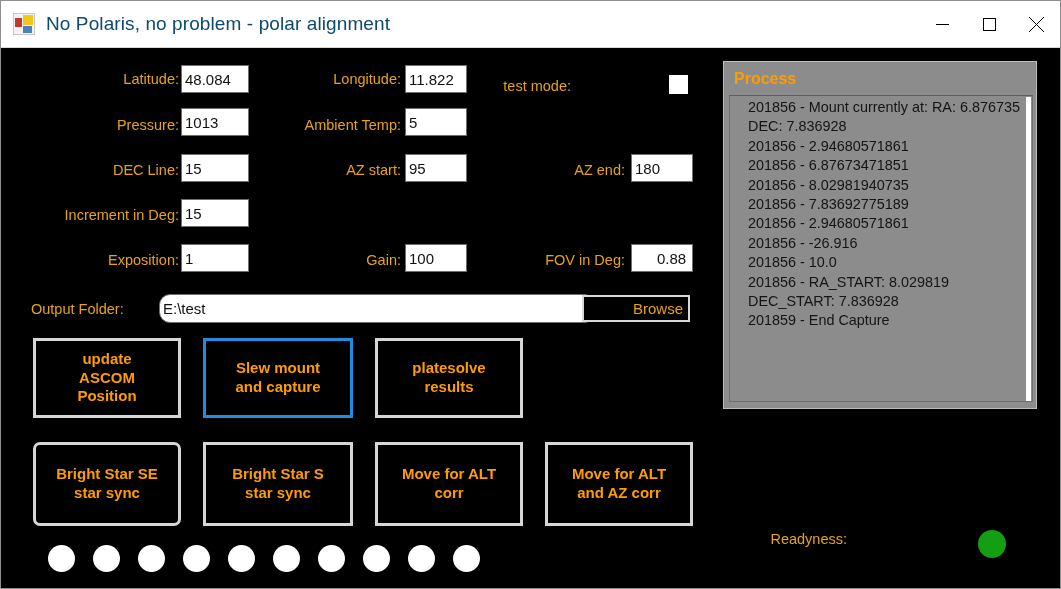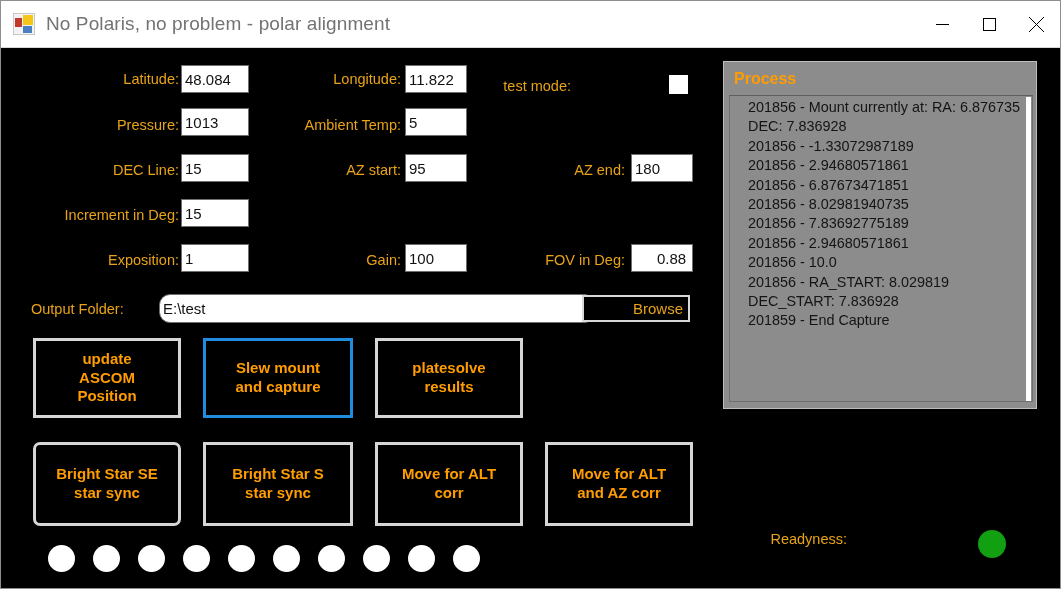--- a/index.html
+++ b/index.html
@@ -39,21 +39,21 @@
     background: #f2f2f2;
     border: 1px solid #c9c9c9;
   }
   .app-icon i { position: absolute; display: block; }
   .ic-r { left: 1px;  top: 4px;  width: 7px;  height: 9px;  background: #c0392b; }
   .ic-y { left: 9px;  top: 1px;  width: 10px; height: 10px; background: #f5c518; }
   .ic-b { left: 9px;  top: 12px; width: 9px;  height: 7px;  background: #4a7fc1; }
   .title-text {
     margin-left: 11px;
     font-size: 19px;
-    color: #737373;
+    color: #0c4a6e;
     letter-spacing: .1px;
     white-space: nowrap;
   }
   .win-controls {
     position: absolute;
     right: 0; top: 0;
     height: 46px;
     display: flex;
   }
   .win-btn {
@@ -278,26 +278,26 @@
 
   <div class="lbl" style="left:726px; top:530px; width:120px; text-align:right;">Readyness:</div>
   <div class="ready-dot" style="left:977px; top:529px;"></div>
 
   <div class="process-group">
     <div class="process-title">Process</div>
     <div class="process-log" id="process-log">
       <div class="log-scroll"></div>
     <div class="log-line">201856 - Mount currently at: RA: 6.876735</div>
         <div class="log-line">DEC: 7.836928</div>
-        <div class="log-line">201856 - -1.33072987189</div>
         <div class="log-line">201856 - 2.94680571861</div>
         <div class="log-line">201856 - 6.87673471851</div>
         <div class="log-line">201856 - 8.02981940735</div>
         <div class="log-line">201856 - 7.83692775189</div>
         <div class="log-line">201856 - 2.94680571861</div>
+        <div class="log-line">201856 - -26.916</div>
         <div class="log-line">201856 - 10.0</div>
         <div class="log-line">201856 - RA_START: 8.029819</div>
         <div class="log-line">DEC_START: 7.836928</div>
         <div class="log-line">201859 - End Capture</div>
       </div>
   </div>
 
 </div>
 
 </body></html>

